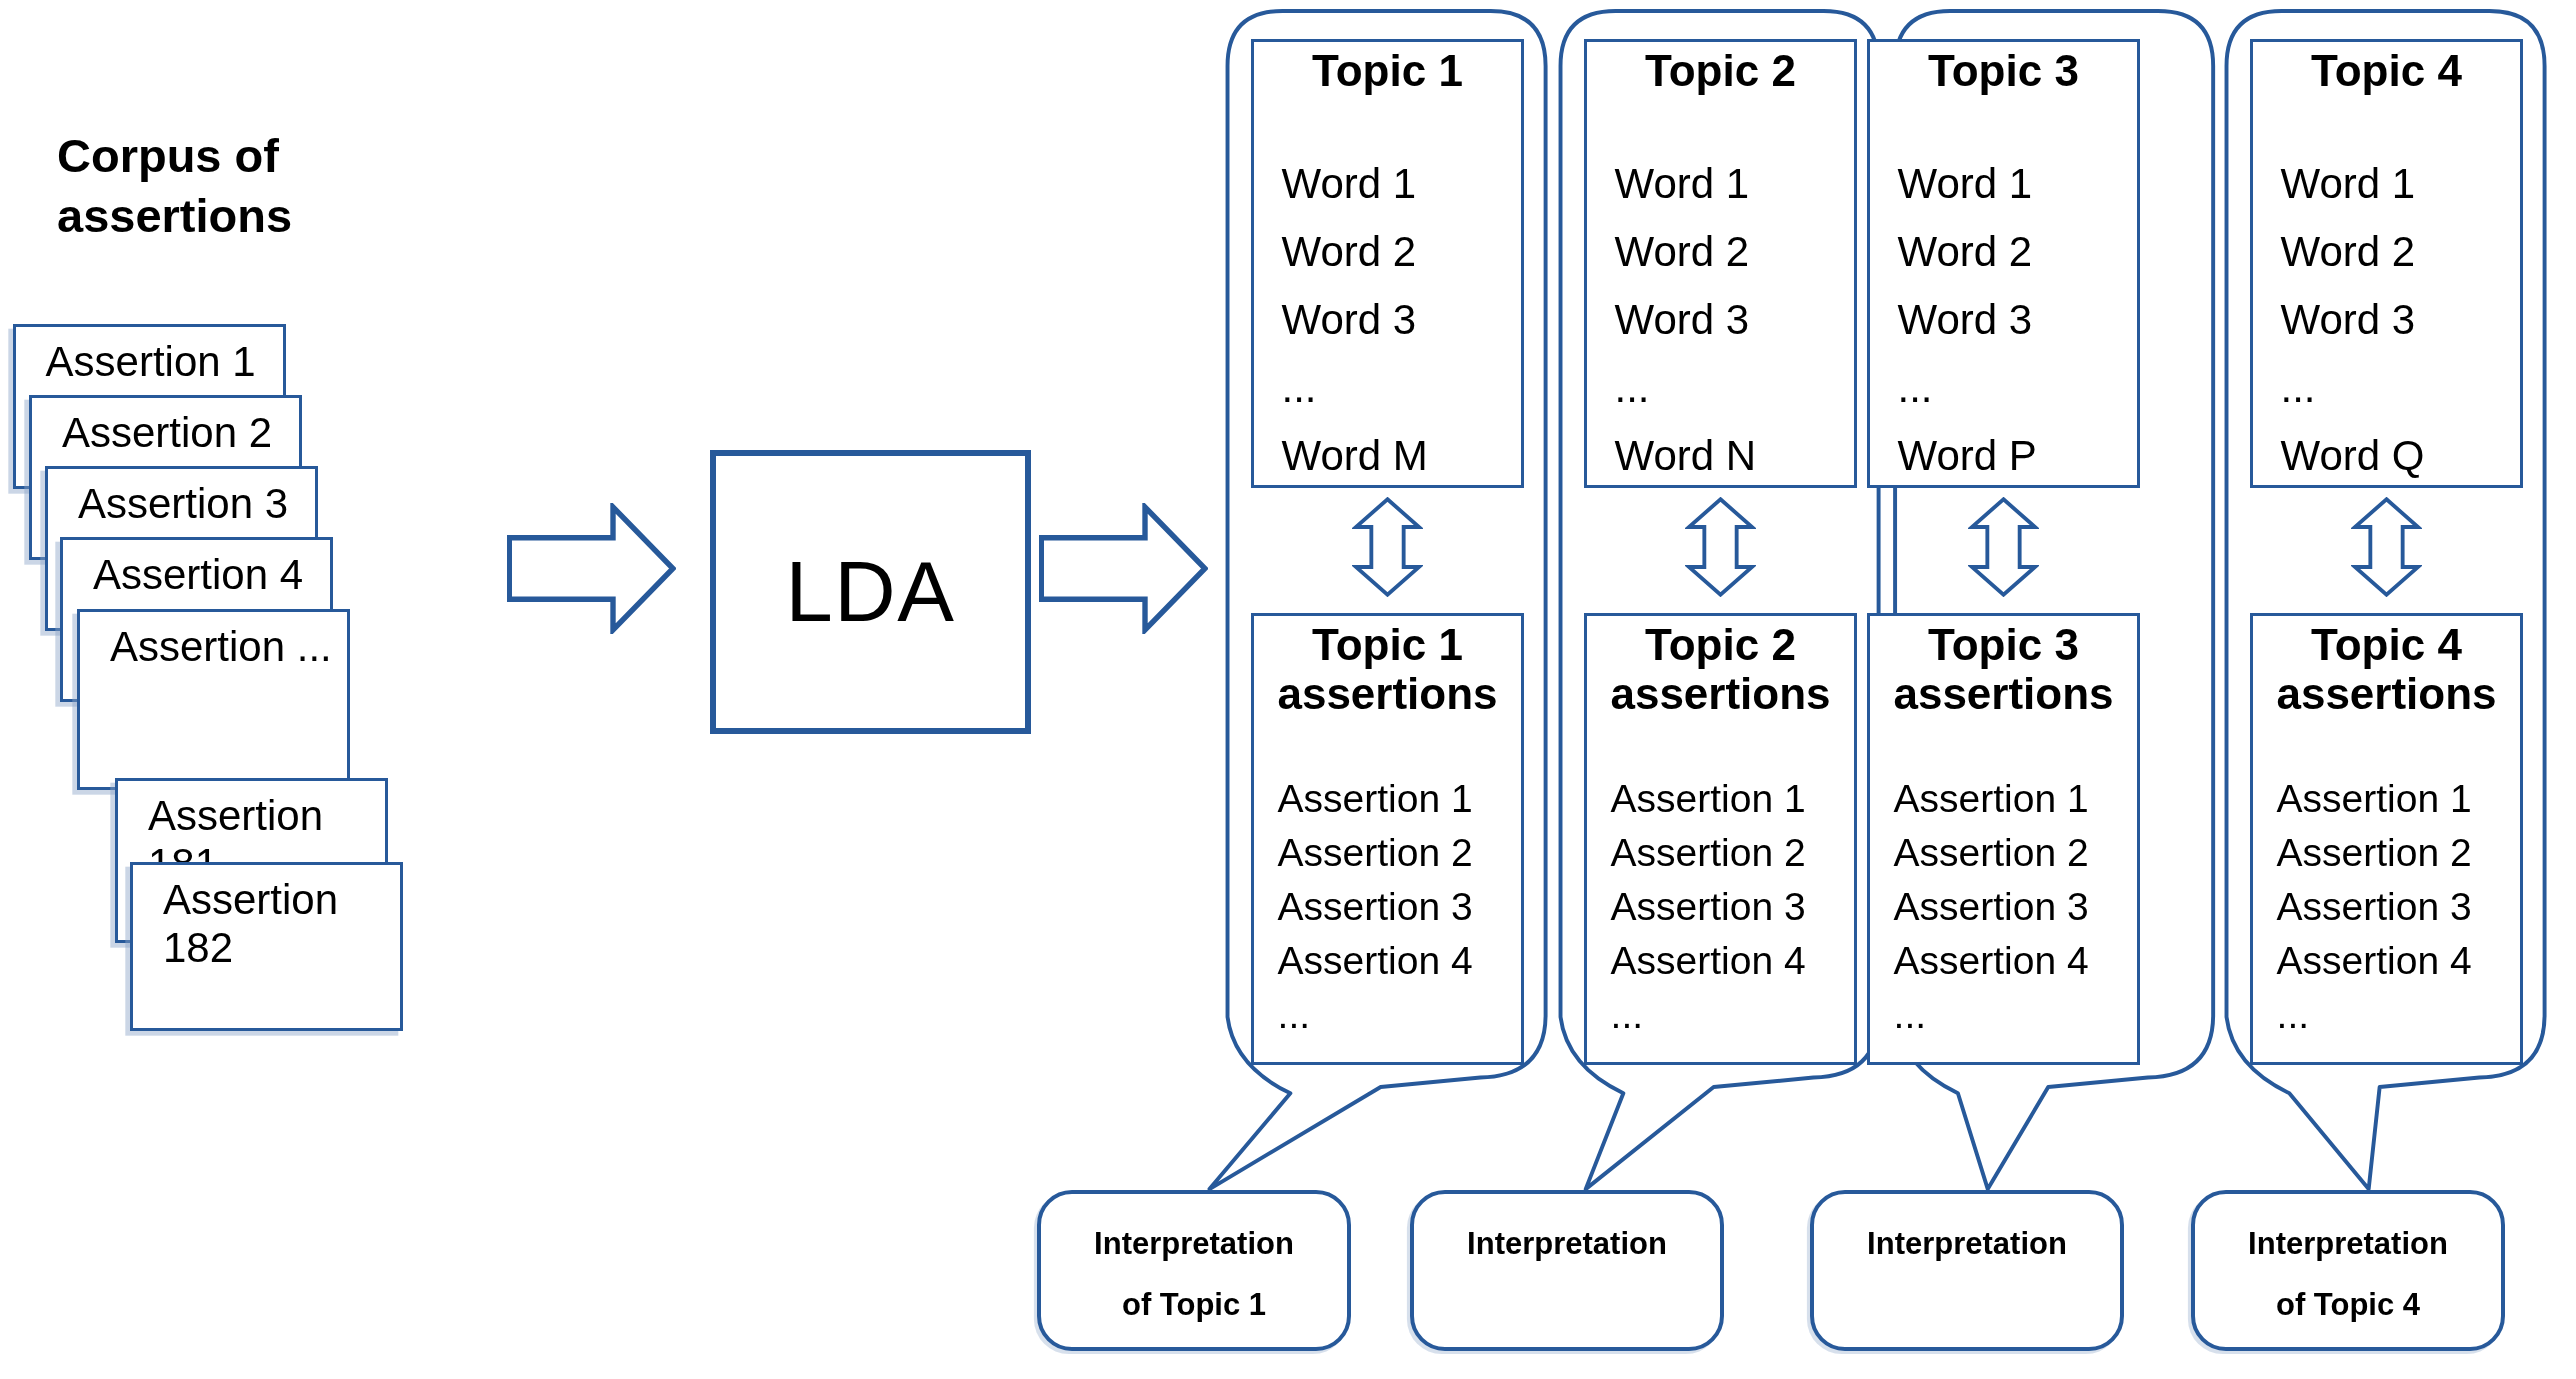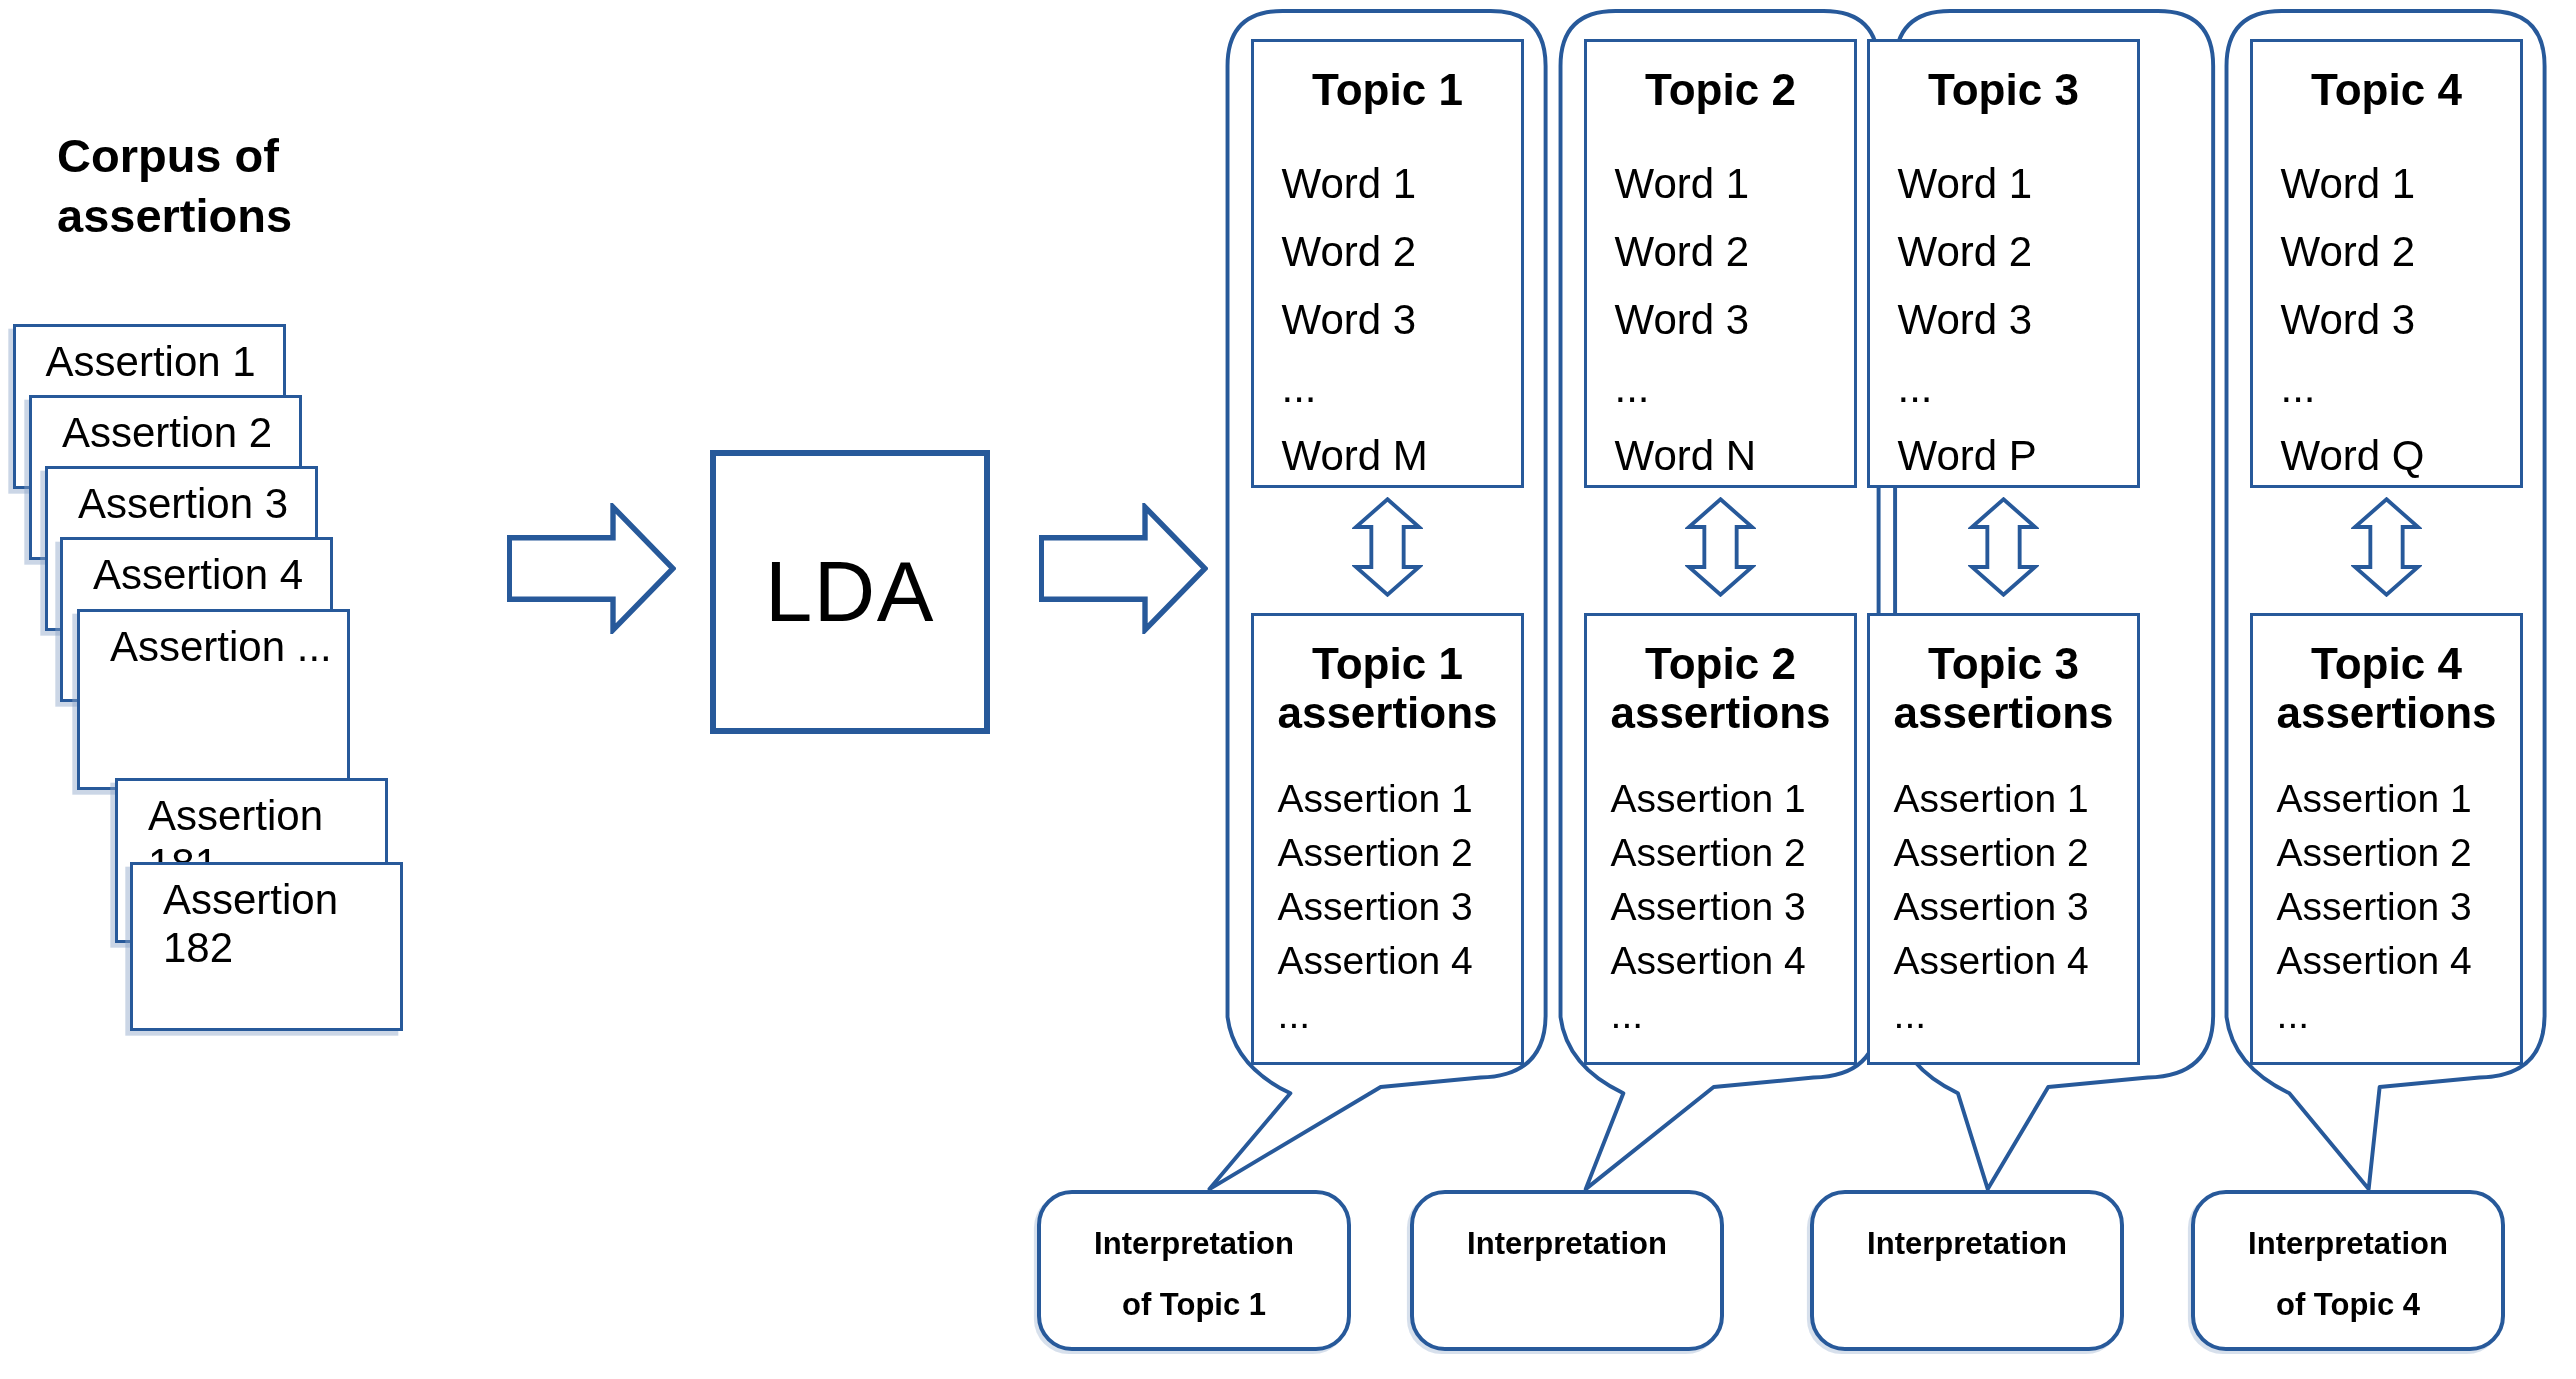--- a/index.html
+++ b/index.html
@@ -14,39 +14,39 @@
              box-shadow:-4.7px 4.7px 0 rgba(140,165,200,0.45);}
   .stack-box .stack-text{position:absolute;left:30px;top:11px;font-size:42px;}
   .sb1{left:12.6px;  top:324px;  z-index:1;}
   .sb2{left:29px;  top:395px;  z-index:2;}
   .sb3{left:45px;  top:466px;  z-index:3;}
   .sb4{left:60px;  top:537px;  z-index:4;}
   .sb5{left:77px;  top:609px;  z-index:5;height:181px;}
   .sb6{left:115px; top:778px;  z-index:6;}
   .sb7{left:130px; top:862px; z-index:7;height:169px;}
   
-  .lda-box{left:710px;top:450px;width:280px;height:284px;border:6.3px solid #27599a;
+  .lda-box{left:710px;top:450px;width:321px;height:284px;border:6.3px solid #27599a;
            box-sizing:border-box;background:#fff;display:flex;align-items:center;
            justify-content:center;}
   .lda-box span{font-size:85px;letter-spacing:1.6px;}
   
   .h-arrow{width:169px;height:131px;}
   .ha1{left:507px;top:503px;}
   .ha2{left:1039px;top:503px;}
   .v-arrow{width:71px;height:100px;top:497px;}
   
   .callout-svg{left:0;top:0;width:2576px;height:1380px;z-index:0;}
   .col{position:absolute;top:0;width:318px;height:1178px;z-index:2;}
   .c1{left:1228px;} .c2{left:1561px;} .c3{left:1844px;} .c4{left:2227px;}
   .inner-box{position:absolute;left:23px;width:273px;border:3.9px solid #27599a;
              box-sizing:border-box;background:#fff;}
   .topic-box{top:39px;height:449px;}
   .assert-box{top:613px;height:452px;}
   .box-title{width:100%;text-align:center;font-weight:bold;font-size:44px;
-             padding-top:23px;line-height:49px;}
+             padding-top:4px;line-height:49px;}
   .word-list{position:absolute;left:27.5px;top:108px;font-size:42px;line-height:68px;}
   .assert-list{position:absolute;left:23.6px;top:156px;font-size:39px;line-height:54px;}
   .va{left:124px;}
   
   .interp{position:absolute;top:1190px;width:314px;height:161px;background:#fff;
           border:4.7px solid #27599a;border-radius:35px;box-sizing:border-box;
           text-align:center;font-weight:bold;font-size:31px;line-height:61px;
           padding-top:19px;z-index:3;box-shadow:-3.1px 3.1px 0 rgba(140,165,200,0.35);}
   .i1{left:1037px;} .i2{left:1410px;} .i3{left:1810px;} .i4{left:2191px;}
 </style>

